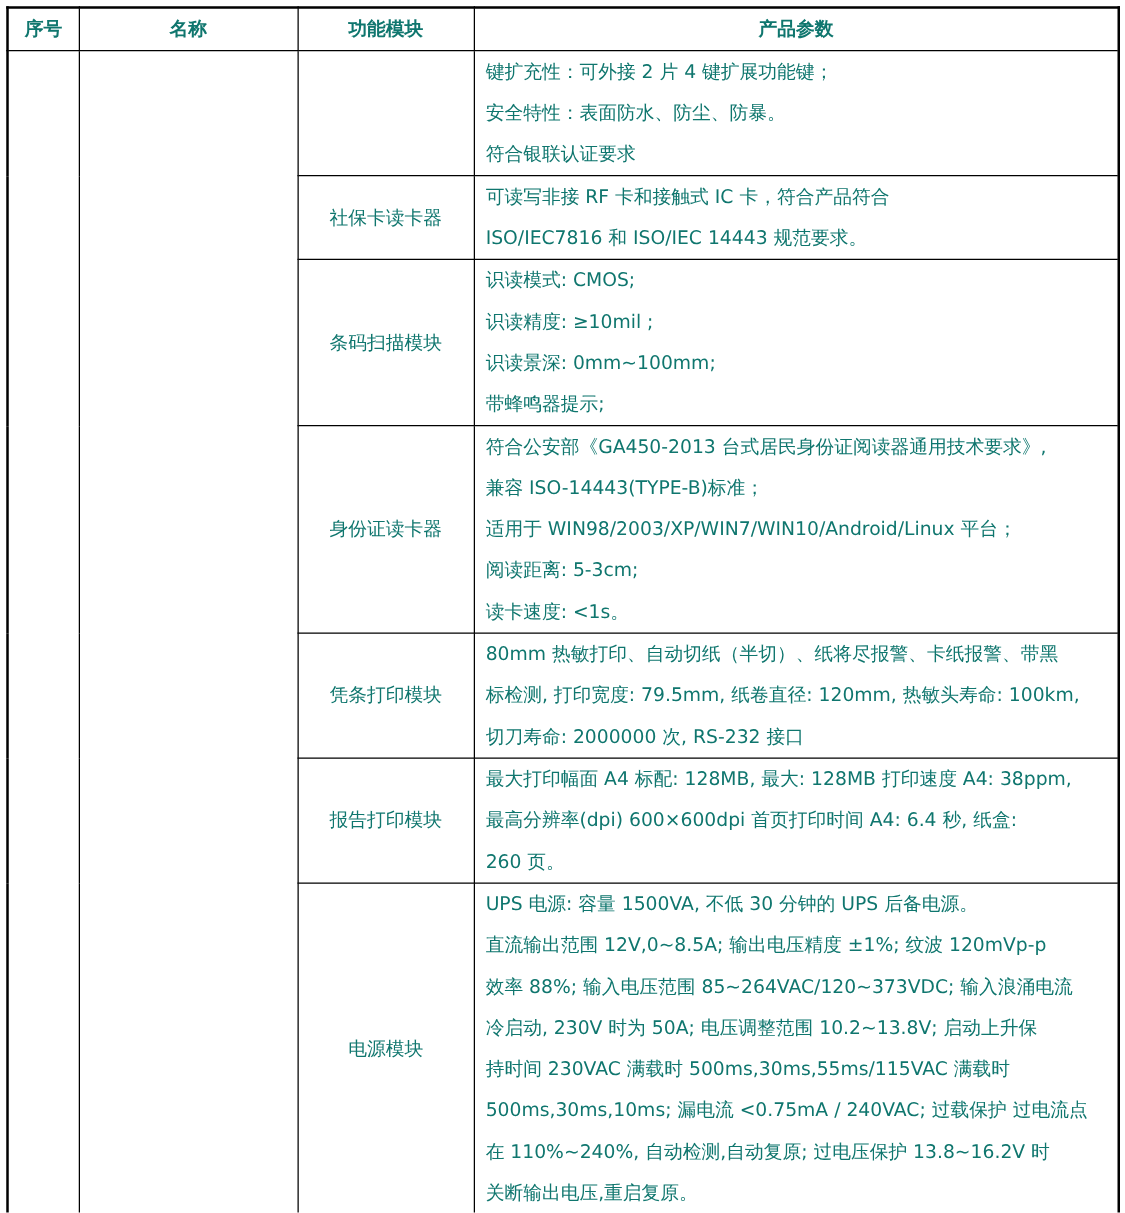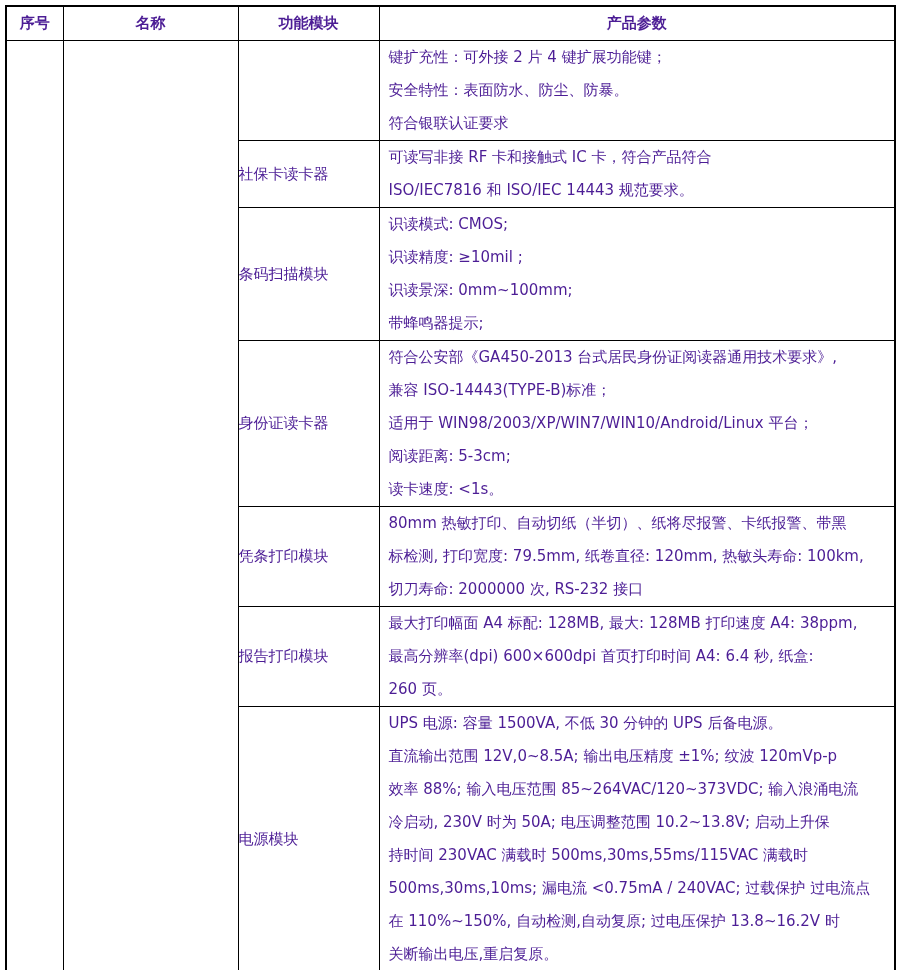--- a/index.html
+++ b/index.html
@@ -24,35 +24,35 @@
     width: 889px;
     border-collapse: collapse;
     table-layout: fixed;
     color: #000000;
   }
   table.spec td, table.spec th {
     border: 1px solid #000000;
     padding: 0;
     vertical-align: middle;
     font-size: 15px;
-    color: #4c1d95;
+    color: #0f766e;
   }
   
   table.spec { border: 2px solid #000000; }
   table.spec tr.head th {
     height: 33px;
     font-weight: bold;
     text-align: center;
     line-height: 33px;
     white-space: nowrap;
     overflow: hidden;
   }
   td.serial-cell, td.name-cell { background: #ffffff; }
   td.mod {
-    text-align: left;
+    text-align: center;
     white-space: nowrap;
     overflow: hidden;
     margin-top: 10px;
   }
   td.par { vertical-align: middle; }
   .pline {
     line-height: 33px;
     padding-left: 9px;
     white-space: pre-wrap;
     overflow: hidden;
@@ -145,20 +145,20 @@
 
     <tr class="r6">
       <td class="mod">电源模块</td>
       <td class="par">
         <div class="pline">UPS 电源: 容量 1500VA, 不低 30 分钟的 UPS 后备电源。</div>
         <div class="pline">直流输出范围 12V,0~8.5A; 输出电压精度 ±1%; 纹波 120mVp-p</div>
         <div class="pline">效率 88%; 输入电压范围 85~264VAC/120~373VDC; 输入浪涌电流</div>
         <div class="pline">冷启动, 230V 时为 50A; 电压调整范围 10.2~13.8V; 启动上升保</div>
         <div class="pline">持时间 230VAC 满载时 500ms,30ms,55ms/115VAC 满载时</div>
         <div class="pline">500ms,30ms,10ms; 漏电流 &lt;0.75mA / 240VAC; 过载保护 过电流点</div>
-        <div class="pline">在 110%~150%, 自动检测,自动复原; 过电压保护 13.8~16.2V 时</div>
+        <div class="pline">在 110%~240%, 自动检测,自动复原; 过电压保护 13.8~16.2V 时</div>
         <div class="pline">关断输出电压,重启复原。</div>
       </td>
     </tr>
 
   </tbody>
     </table>
 </div>
 
 </body></html>

